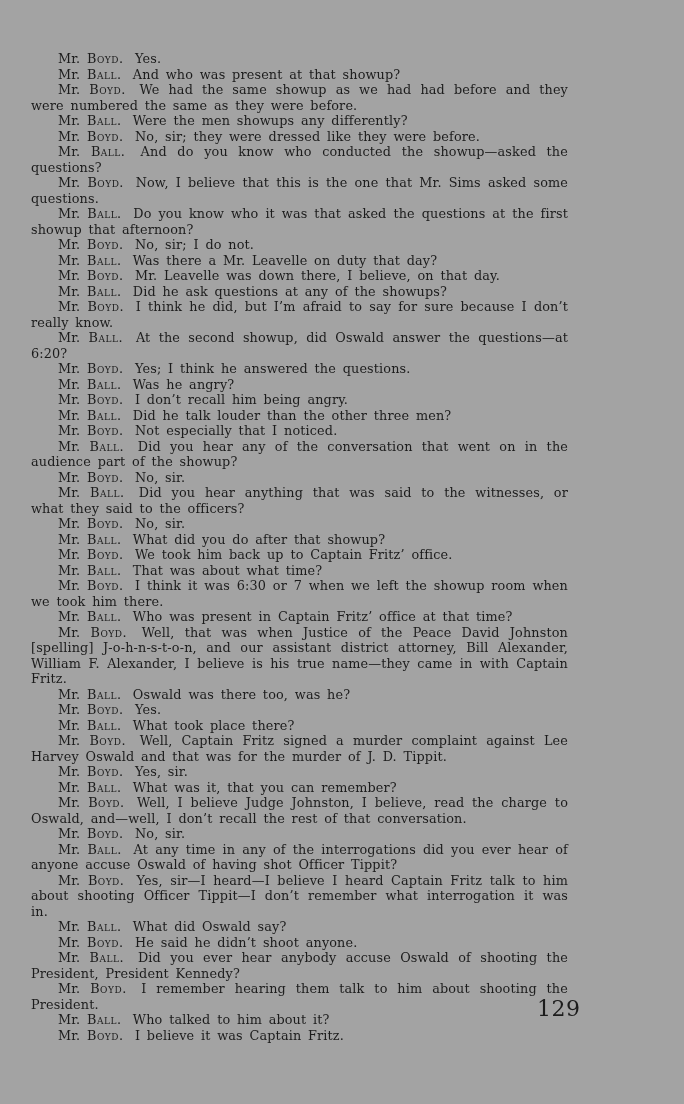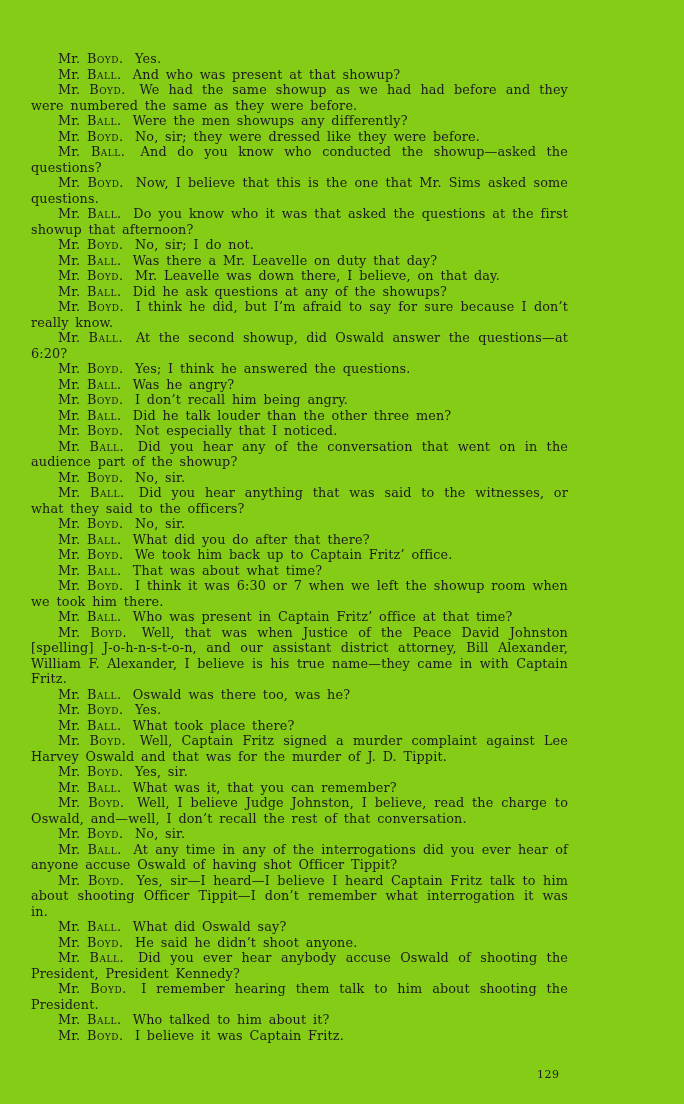--- a/index.html
+++ b/index.html
@@ -7,21 +7,21 @@
     padding: 0;
     width: 684px;
     height: 1104px;
     overflow: hidden;
     background: #ffffff;
   }
   .page {
     position: relative;
     width: 684px;
     height: 1104px;
-    background: #84cc16;
+    background: #a3a3a3;
     font-family: "DejaVu Serif", "Liberation Serif", serif;
     color: #1c1c1c;
   }
   .transcript {
     position: absolute;
     left: 31px;
     top: 51px;
     width: 537px;
     font-size: 12.8px;
     line-height: 15.5px;
@@ -38,22 +38,22 @@
     margin-right: 5px;
     white-space: nowrap;
   }
   .speaker .sc {
     font-variant: small-caps;
     letter-spacing: 0.5px;
   }
   .page-number {
     position: absolute;
     left: 537px;
-    top: 1064px;
-    font-size: 11px;
+    top: 998px;
+    font-size: 22px;
     line-height: 22px;
     letter-spacing: 0.5px;
     color: #1c1c1c;
   }
 </style>
 </head>
 <body>
 
 <div class="page">
   <div class="transcript">
@@ -73,21 +73,21 @@
       <p class="entry"><span class="speaker">Mr. <span class="sc">Ball</span>.</span><span class="speech"> At the second showup, did Oswald answer the questions—at 6:20?</span></p>
       <p class="entry"><span class="speaker">Mr. <span class="sc">Boyd</span>.</span><span class="speech"> Yes; I think he answered the questions.</span></p>
       <p class="entry"><span class="speaker">Mr. <span class="sc">Ball</span>.</span><span class="speech"> Was he angry?</span></p>
       <p class="entry"><span class="speaker">Mr. <span class="sc">Boyd</span>.</span><span class="speech"> I don’t recall him being angry.</span></p>
       <p class="entry"><span class="speaker">Mr. <span class="sc">Ball</span>.</span><span class="speech"> Did he talk louder than the other three men?</span></p>
       <p class="entry"><span class="speaker">Mr. <span class="sc">Boyd</span>.</span><span class="speech"> Not especially that I noticed.</span></p>
       <p class="entry"><span class="speaker">Mr. <span class="sc">Ball</span>.</span><span class="speech"> Did you hear any of the conversation that went on in the audience part of the showup?</span></p>
       <p class="entry"><span class="speaker">Mr. <span class="sc">Boyd</span>.</span><span class="speech"> No, sir.</span></p>
       <p class="entry"><span class="speaker">Mr. <span class="sc">Ball</span>.</span><span class="speech"> Did you hear anything that was said to the witnesses, or what they said to the officers?</span></p>
       <p class="entry"><span class="speaker">Mr. <span class="sc">Boyd</span>.</span><span class="speech"> No, sir.</span></p>
-      <p class="entry"><span class="speaker">Mr. <span class="sc">Ball</span>.</span><span class="speech"> What did you do after that there?</span></p>
+      <p class="entry"><span class="speaker">Mr. <span class="sc">Ball</span>.</span><span class="speech"> What did you do after that showup?</span></p>
       <p class="entry"><span class="speaker">Mr. <span class="sc">Boyd</span>.</span><span class="speech"> We took him back up to Captain Fritz’ office.</span></p>
       <p class="entry"><span class="speaker">Mr. <span class="sc">Ball</span>.</span><span class="speech"> That was about what time?</span></p>
       <p class="entry"><span class="speaker">Mr. <span class="sc">Boyd</span>.</span><span class="speech"> I think it was 6:30 or 7 when we left the showup room when we took him there.</span></p>
       <p class="entry"><span class="speaker">Mr. <span class="sc">Ball</span>.</span><span class="speech"> Who was present in Captain Fritz’ office at that time?</span></p>
       <p class="entry"><span class="speaker">Mr. <span class="sc">Boyd</span>.</span><span class="speech"> Well, that was when Justice of the Peace David Johnston [spelling] J-o-h-n-s-t-o-n, and our assistant district attorney, Bill Alexander, William F. Alexander, I believe is his true name—they came in with Captain Fritz.</span></p>
       <p class="entry"><span class="speaker">Mr. <span class="sc">Ball</span>.</span><span class="speech"> Oswald was there too, was he?</span></p>
       <p class="entry"><span class="speaker">Mr. <span class="sc">Boyd</span>.</span><span class="speech"> Yes.</span></p>
       <p class="entry"><span class="speaker">Mr. <span class="sc">Ball</span>.</span><span class="speech"> What took place there?</span></p>
       <p class="entry"><span class="speaker">Mr. <span class="sc">Boyd</span>.</span><span class="speech"> Well, Captain Fritz signed a murder complaint against Lee Harvey Oswald and that was for the murder of J. D. Tippit.</span></p>
       <p class="entry"><span class="speaker">Mr. <span class="sc">Boyd</span>.</span><span class="speech"> Yes, sir.</span></p>

